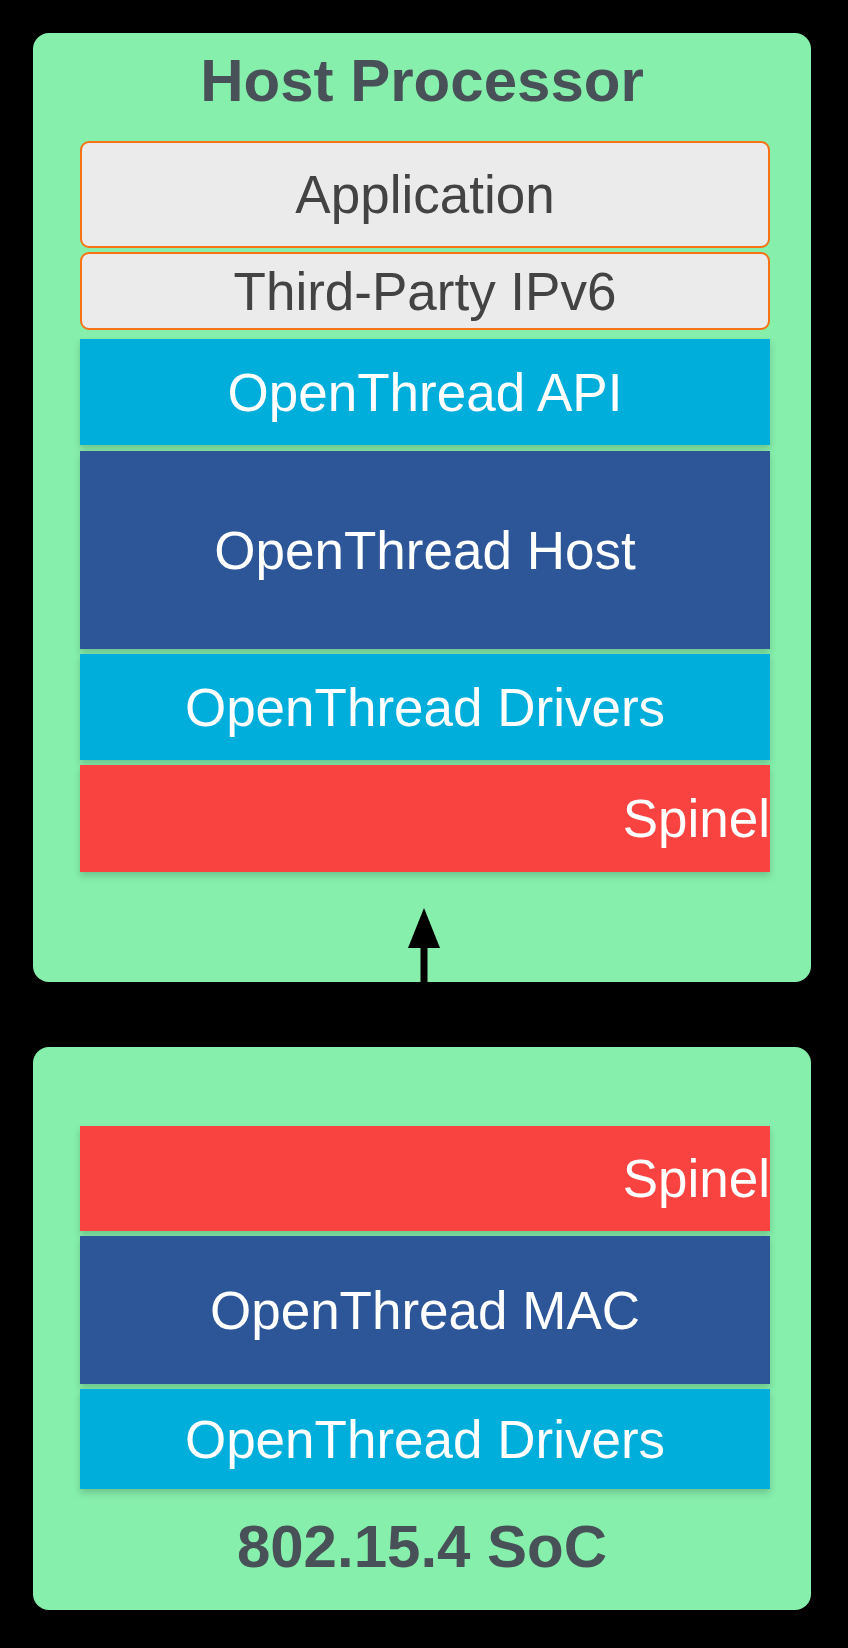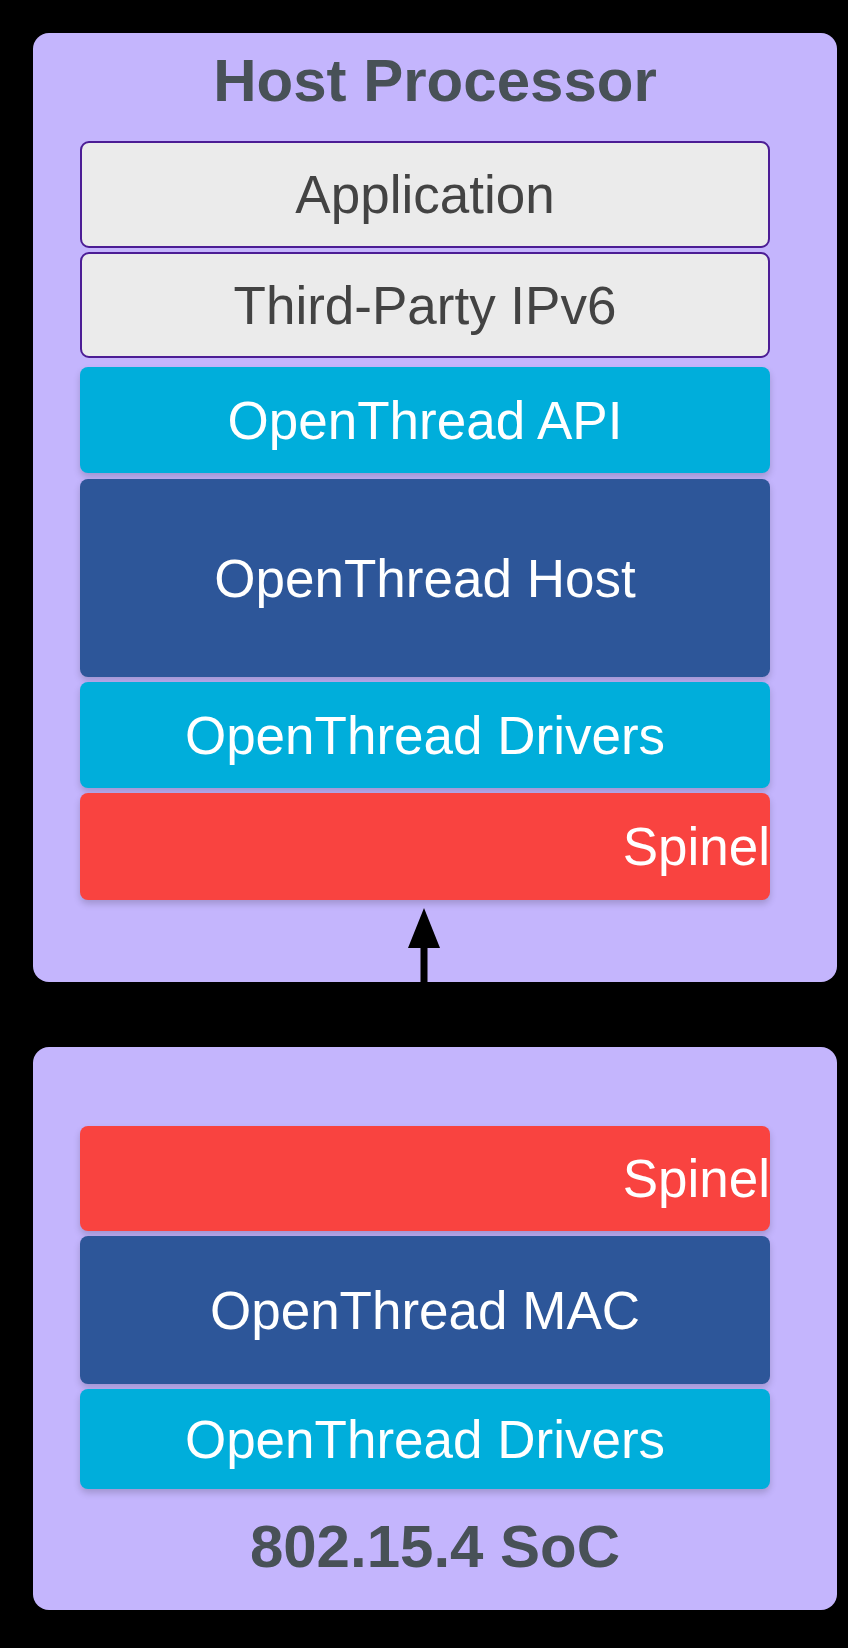--- a/index.html
+++ b/index.html
@@ -1,51 +1,50 @@
 <!DOCTYPE html>
 <html><head>
 <meta charset="utf-8">
 <style>
   html,body { margin:0; padding:0; background:#000; }
   .stage {
     position:relative; width:848px; height:1648px; background:#000;
     font-family:"Liberation Sans","DejaVu Sans",sans-serif; overflow:hidden;
   }
   .panel {
-    position:absolute; left:33px; width:778px; background:#c4b5fd;
+    position:absolute; left:33px; width:778px; background:#86efac;
     border-radius:16px;
-    padding-left:26px;
   }
   .panel-host { top:33px; height:949px; }
   .panel-soc  { top:1047px; height:563px; }
   .panel-title {
     position:absolute; left:0; width:100%; text-align:center;
     font-weight:bold; font-size:60px; line-height:66px; color:#485157;
   }
   .panel-host .panel-title { top:15px; }
   .panel-soc  .panel-title { bottom:30px; }
   .stack { position:absolute; left:47px; width:690px; }
   .panel-host .stack { top:108px; }
   .panel-soc  .stack { top:79px; }
   .layer {
-    box-sizing:border-box; width:690px; border-radius:8px;
+    box-sizing:border-box; width:690px; border-radius:0;
     display:flex; align-items:center; justify-content:center;
     font-size:53px; line-height:1; text-align:center;
   }
   .layer-gray {
-    background:#EBEBEB; border:2px solid #4c1d95; color:#434343;
+    background:#EBEBEB; border:2px solid #f97316; color:#434343;
     border-radius:9px;
   }
   .layer-cyan { background:#00AEDB; color:#ffffff; box-shadow:0 4px 7px rgba(0,0,0,0.18); }
   .layer-navy { background:#2D5699; color:#ffffff; box-shadow:0 4px 7px rgba(0,0,0,0.18); }
   .layer-red  { background:#F94340; color:#ffffff; box-shadow:0 4px 7px rgba(0,0,0,0.18);justify-content:flex-end; }
 
   
   .h-app    { height:107px; }
-  .h-ipv6   { height:106px; margin-top:4px; }
+  .h-ipv6   { height:78px; margin-top:4px; }
   .h-api    { height:106px; margin-top:9px; }
   .h-core   { height:198px; margin-top:6px; }
   .h-drv    { height:106px; margin-top:5px; }
   .h-spinel { height:107px; margin-top:5px; }
 
   
   .s-spinel { height:105px; }
   .s-mac    { height:148px; margin-top:5px; }
   .s-drv    { height:100px; margin-top:5px; }
 

